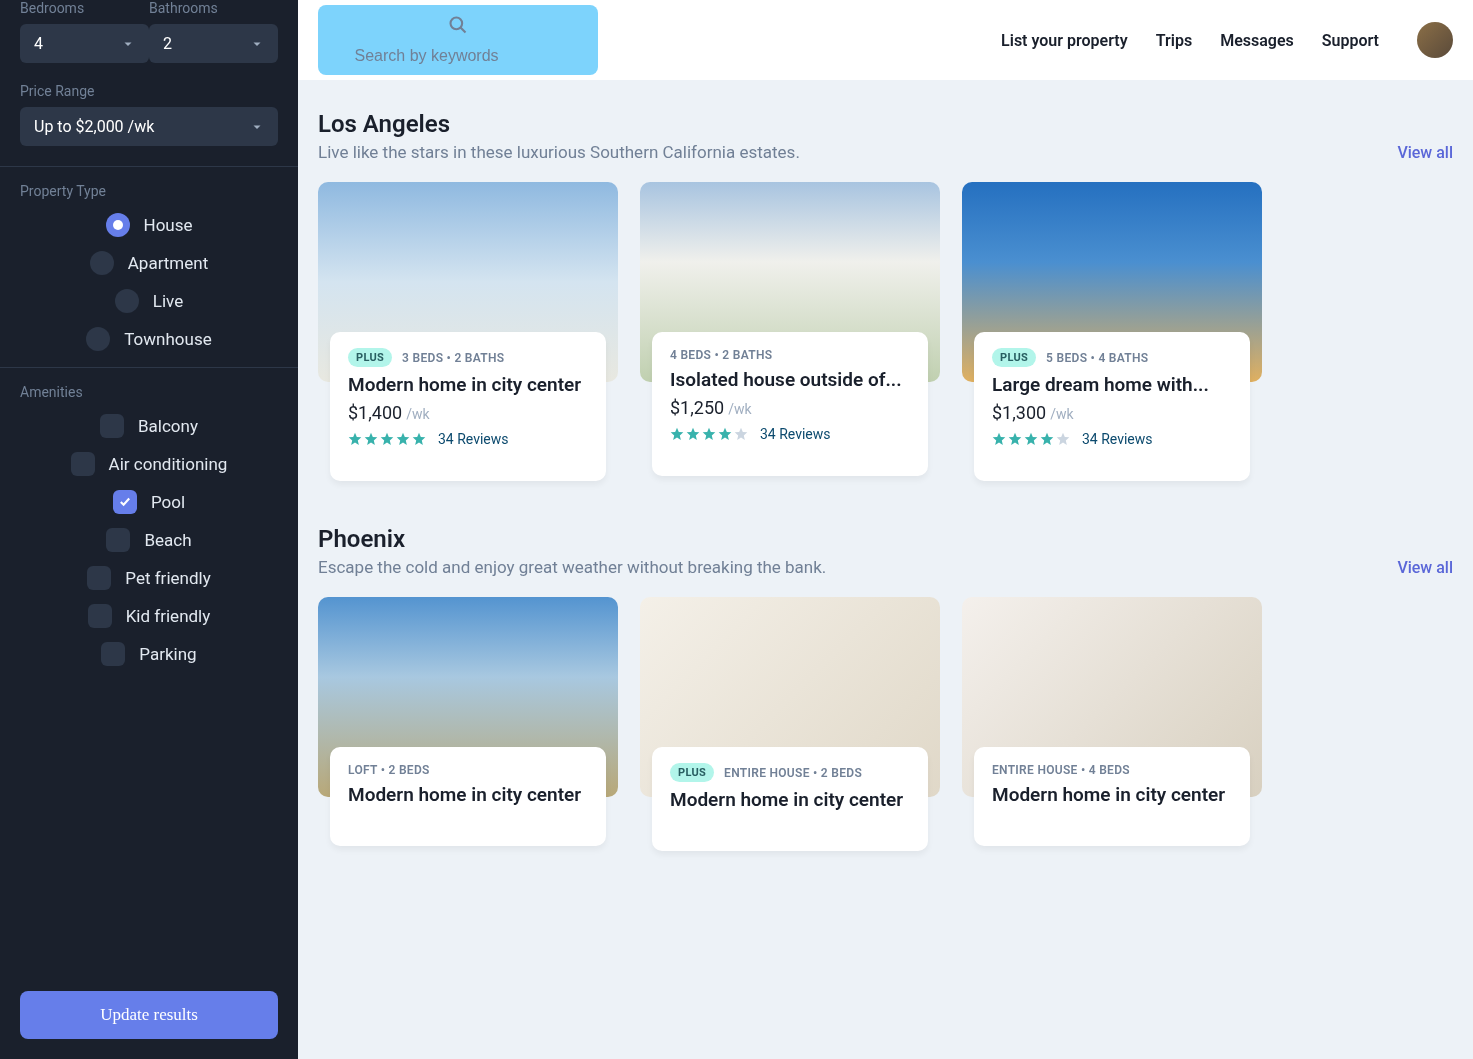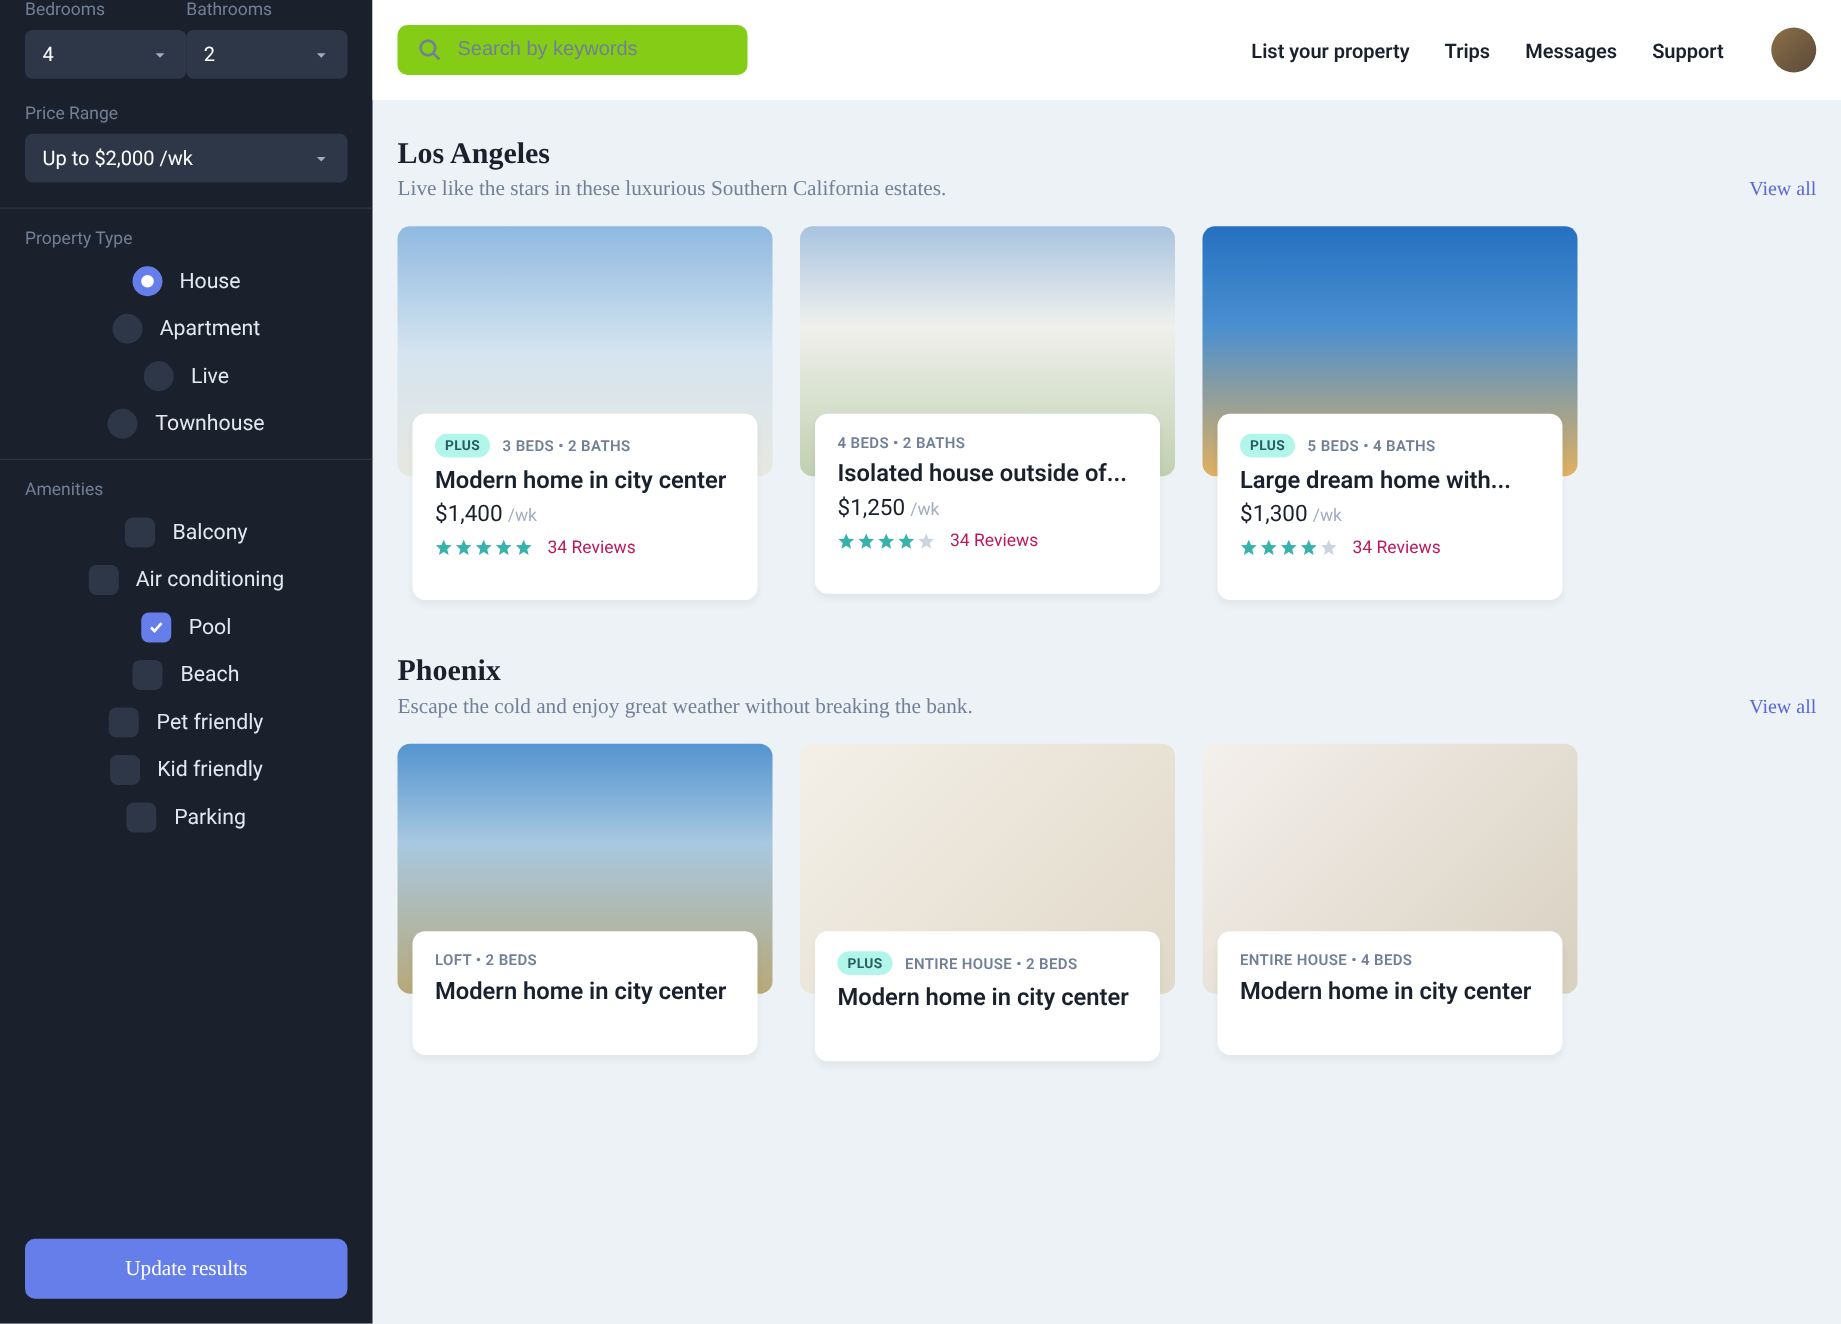--- a/index.html
+++ b/index.html
@@ -32,50 +32,50 @@
 .check-box.checked { background: #667eea; }
 .check-box.checked svg { display: block; }
 .check-box svg { display: none; width: 14px; height: 14px; }
 
 .update-bar { padding: 20px; }
 .update-btn { width: 100%; background: #667eea; color: #fff; border: none; border-radius: 8px; padding: 14px; font-size: 17px; font-weight: 500; cursor: pointer; font-family: Liberation Serif, serif; }
 
 
 .main { flex: 1; display: flex; flex-direction: column; }
 .topbar { background: #fff; height: 80px; display: flex; align-items: center; padding: 0 20px; gap: 20px; }
-.search-wrap { background: #84cc16; border-radius: 8px; display: flex; align-items: center; padding: 10px 16px; width: 280px; gap: 12px; }
+.search-wrap { background: #7dd3fc; border-radius: 8px; display: flex; align-items: center; padding: 10px 16px; width: 280px; gap: 12px; flex-direction: column; }
 .search-wrap input { border: none; background: transparent; font-size: 16px; color: #4a5568; outline: none; flex: 1; }
 .search-wrap input::placeholder { color: #718096; }
 .topbar-spacer { flex: 1; }
 .nav-links { display: flex; gap: 28px; align-items: center; }
 .nav-link { font-size: 16px; font-weight: 600; color: #1a202c; cursor: pointer; }
 .avatar { width: 36px; height: 36px; border-radius: 50%; background: linear-gradient(135deg, #8b6f47, #5a4a3a); margin-left: 18px; cursor: pointer; }
 
 .content { padding: 30px 20px; overflow-y: auto; }
 .region { margin-bottom: 44px; }
-.region-header { display: flex; align-items: flex-end; justify-content: space-between; margin-bottom: 20px; font-family: Liberation Serif, serif; }
+.region-header { display: flex; align-items: flex-end; justify-content: space-between; margin-bottom: 20px; }
 .region-title { font-size: 24px; font-weight: 600; color: #1a202c; margin-bottom: 4px; }
 .region-sub { font-size: 17px; color: #718096; }
 .view-all { font-size: 16px; color: #5a67d8; font-weight: 500; cursor: pointer; white-space: nowrap; margin-left: 20px; }
 
 .cards { display: flex; gap: 22px; }
 .card { width: 300px; background: transparent; position: relative; }
 .card-img { width: 100%; height: 200px; border-radius: 10px; background: linear-gradient(135deg, #a8c8e8, #7aa8d8); }
 .card-body { background: #fff; border-radius: 10px; margin: -50px 12px 0 12px; padding: 16px 18px 34px 18px; position: relative; box-shadow: 0 4px 6px rgba(0,0,0,0.05); }
 .meta-row { display: flex; align-items: center; gap: 10px; margin-bottom: 6px; }
 .plus-badge { background: #b2f5ea; color: #285e61; font-size: 11px; font-weight: 700; padding: 3px 8px; border-radius: 10px; letter-spacing: 0.3px; }
 .meta-text { font-size: 12px; color: #718096; font-weight: 600; letter-spacing: 0.3px; }
 .card-title { font-size: 19px; font-weight: 600; color: #1a202c; margin-bottom: 6px; white-space: nowrap; overflow: hidden; text-overflow: ellipsis; }
 .price-row { display: flex; align-items: baseline; gap: 4px; margin-bottom: 8px; }
 .price { font-size: 18px; color: #1a202c; font-weight: 400; }
 .price-unit { font-size: 14px; color: #a0aec0; }
 .rating-row { display: flex; align-items: center; gap: 12px; }
 .stars { display: flex; gap: 2px; }
 .star { width: 14px; height: 14px; }
-.reviews { font-size: 14px; color: #be185d; }
+.reviews { font-size: 14px; color: #0c4a6e; }
 
 
 .img-la-1 { background: linear-gradient(180deg, #8fb9e0 0%, #d4e4f0 50%, #e8e8e0 100%); }
 .img-la-2 { background: linear-gradient(180deg, #a8c4e0 0%, #f0f0ec 40%, #c0d0b0 100%); }
 .img-la-3 { background: linear-gradient(180deg, #2570c0 0%, #4a8fd0 40%, #e0b060 100%); }
 .img-ph-1 { background: linear-gradient(180deg, #5494d0 0%, #a8c8e0 40%, #b8a878 100%); }
 .img-ph-2 { background: linear-gradient(135deg, #f4f0e8 0%, #e0d8c8 100%); }
 .img-ph-3 { background: linear-gradient(135deg, #f4f0ec 0%, #d8d0c0 100%); }
 </style>
 </head>

